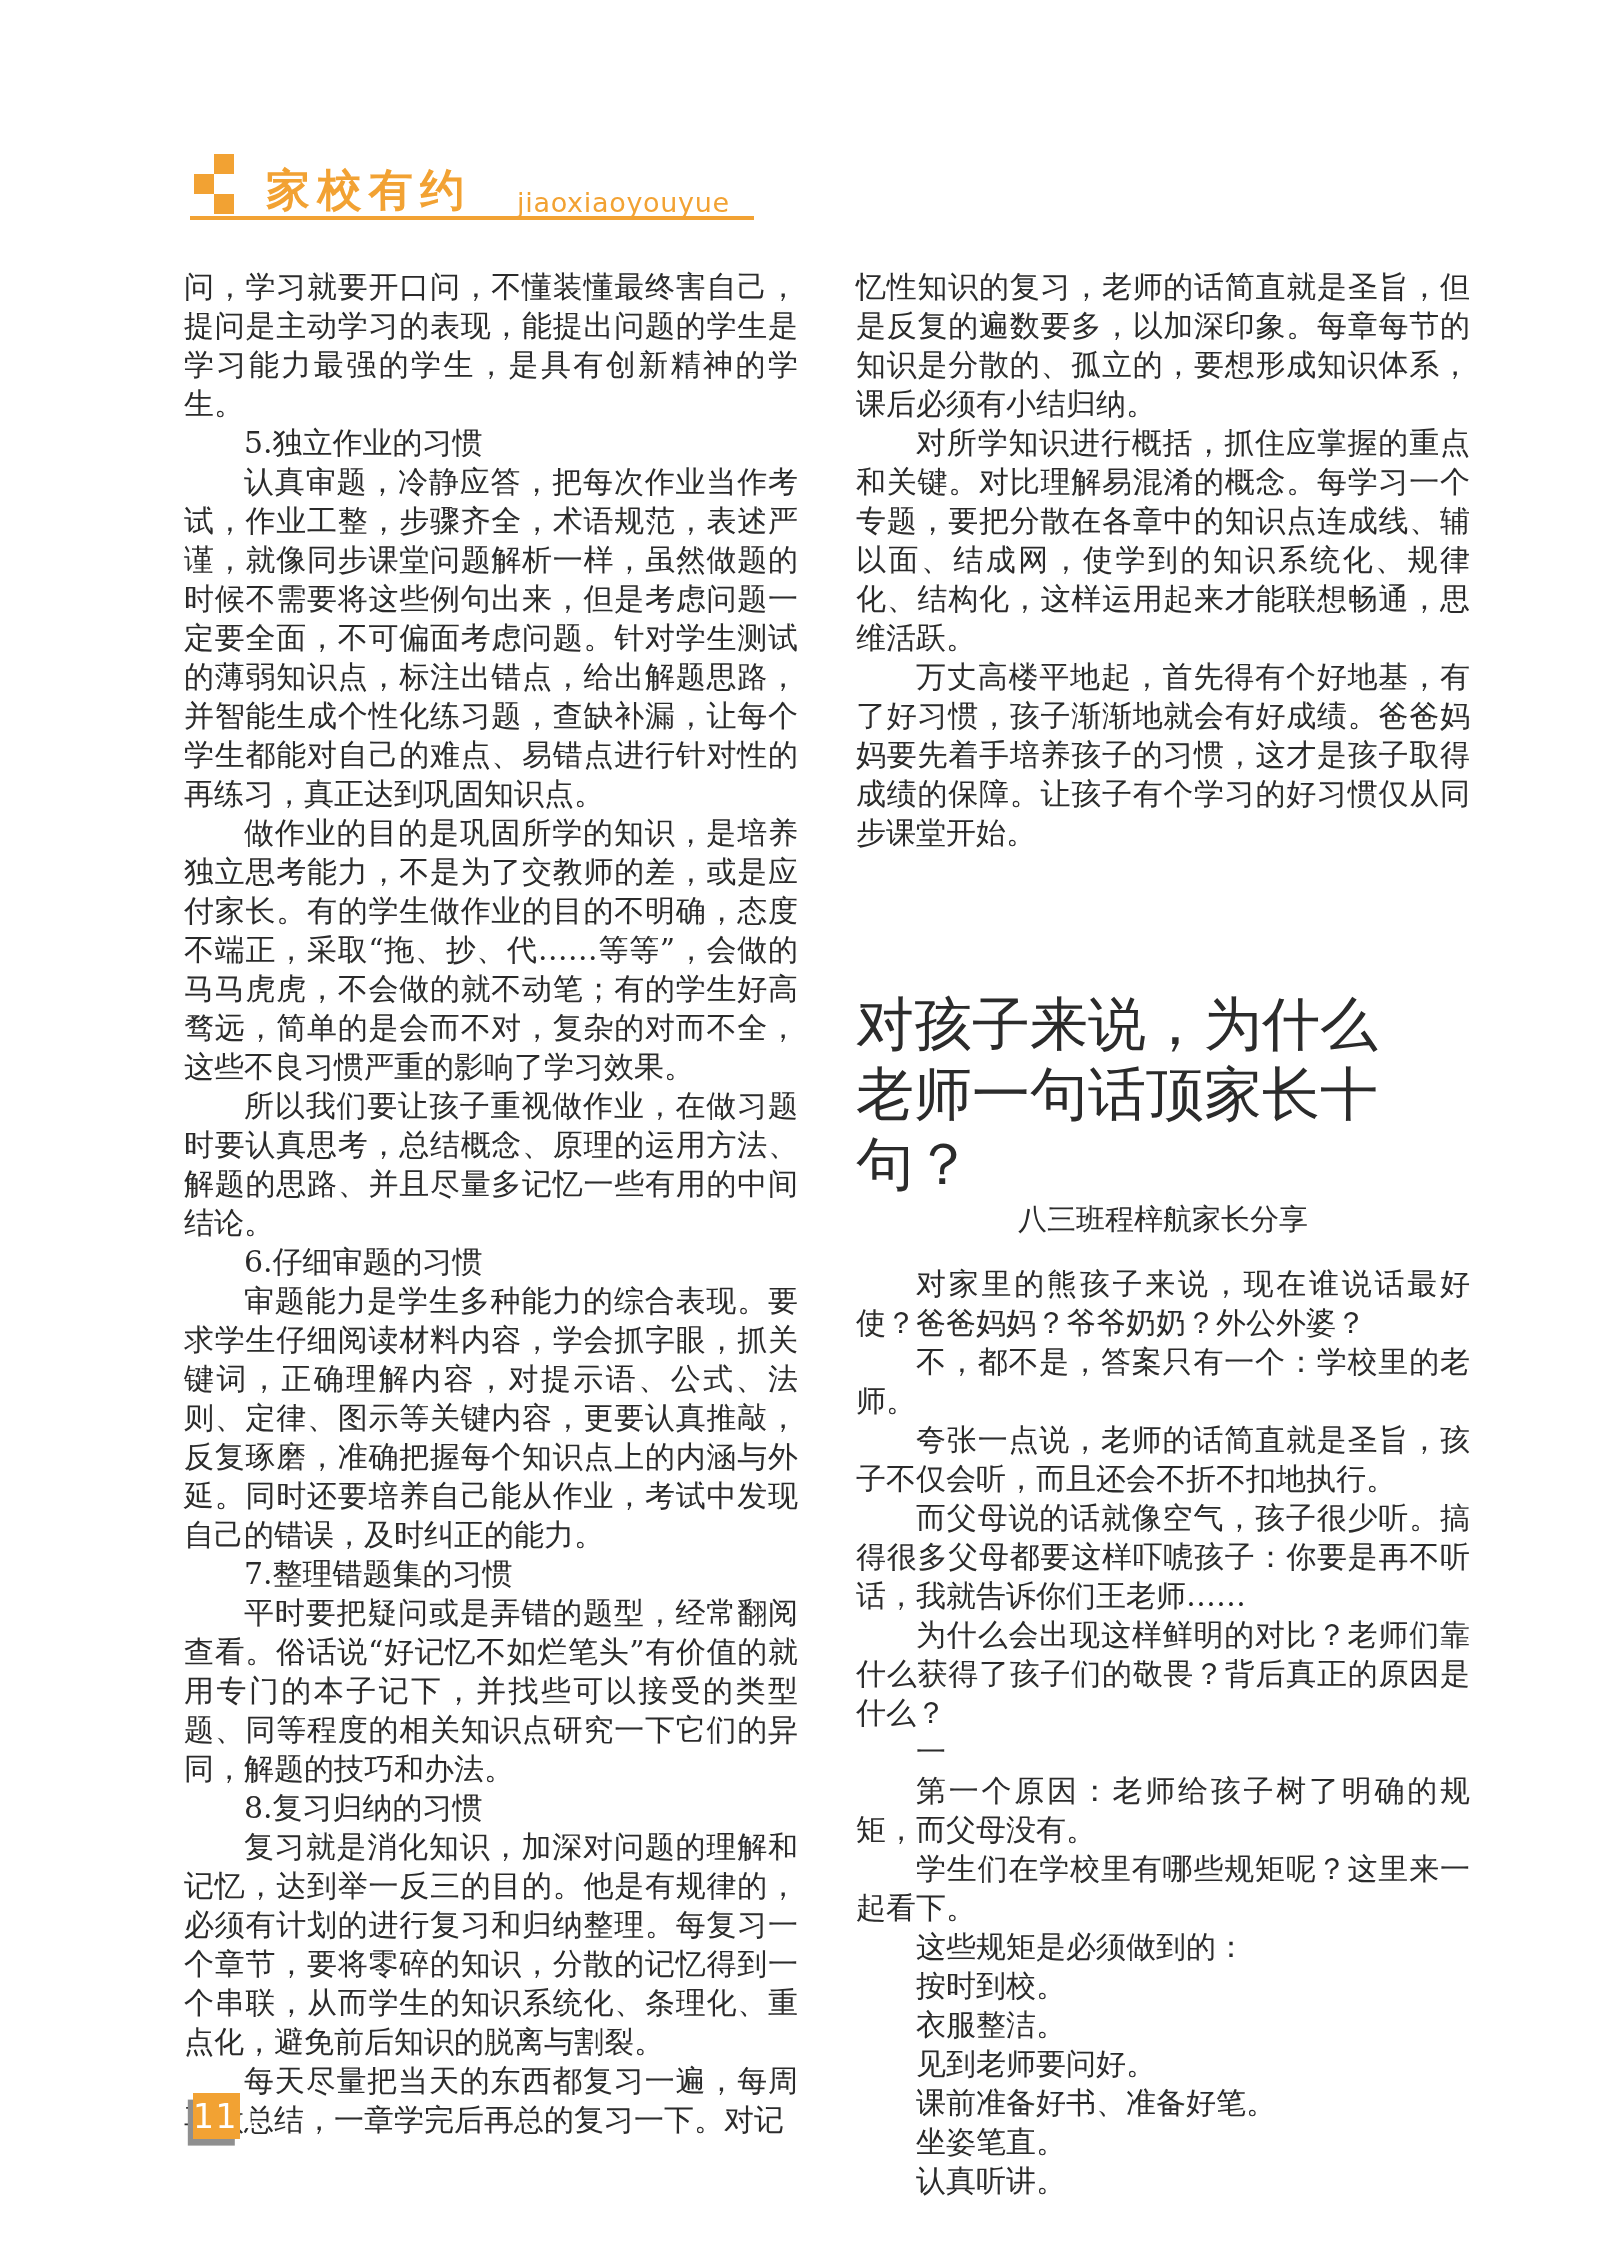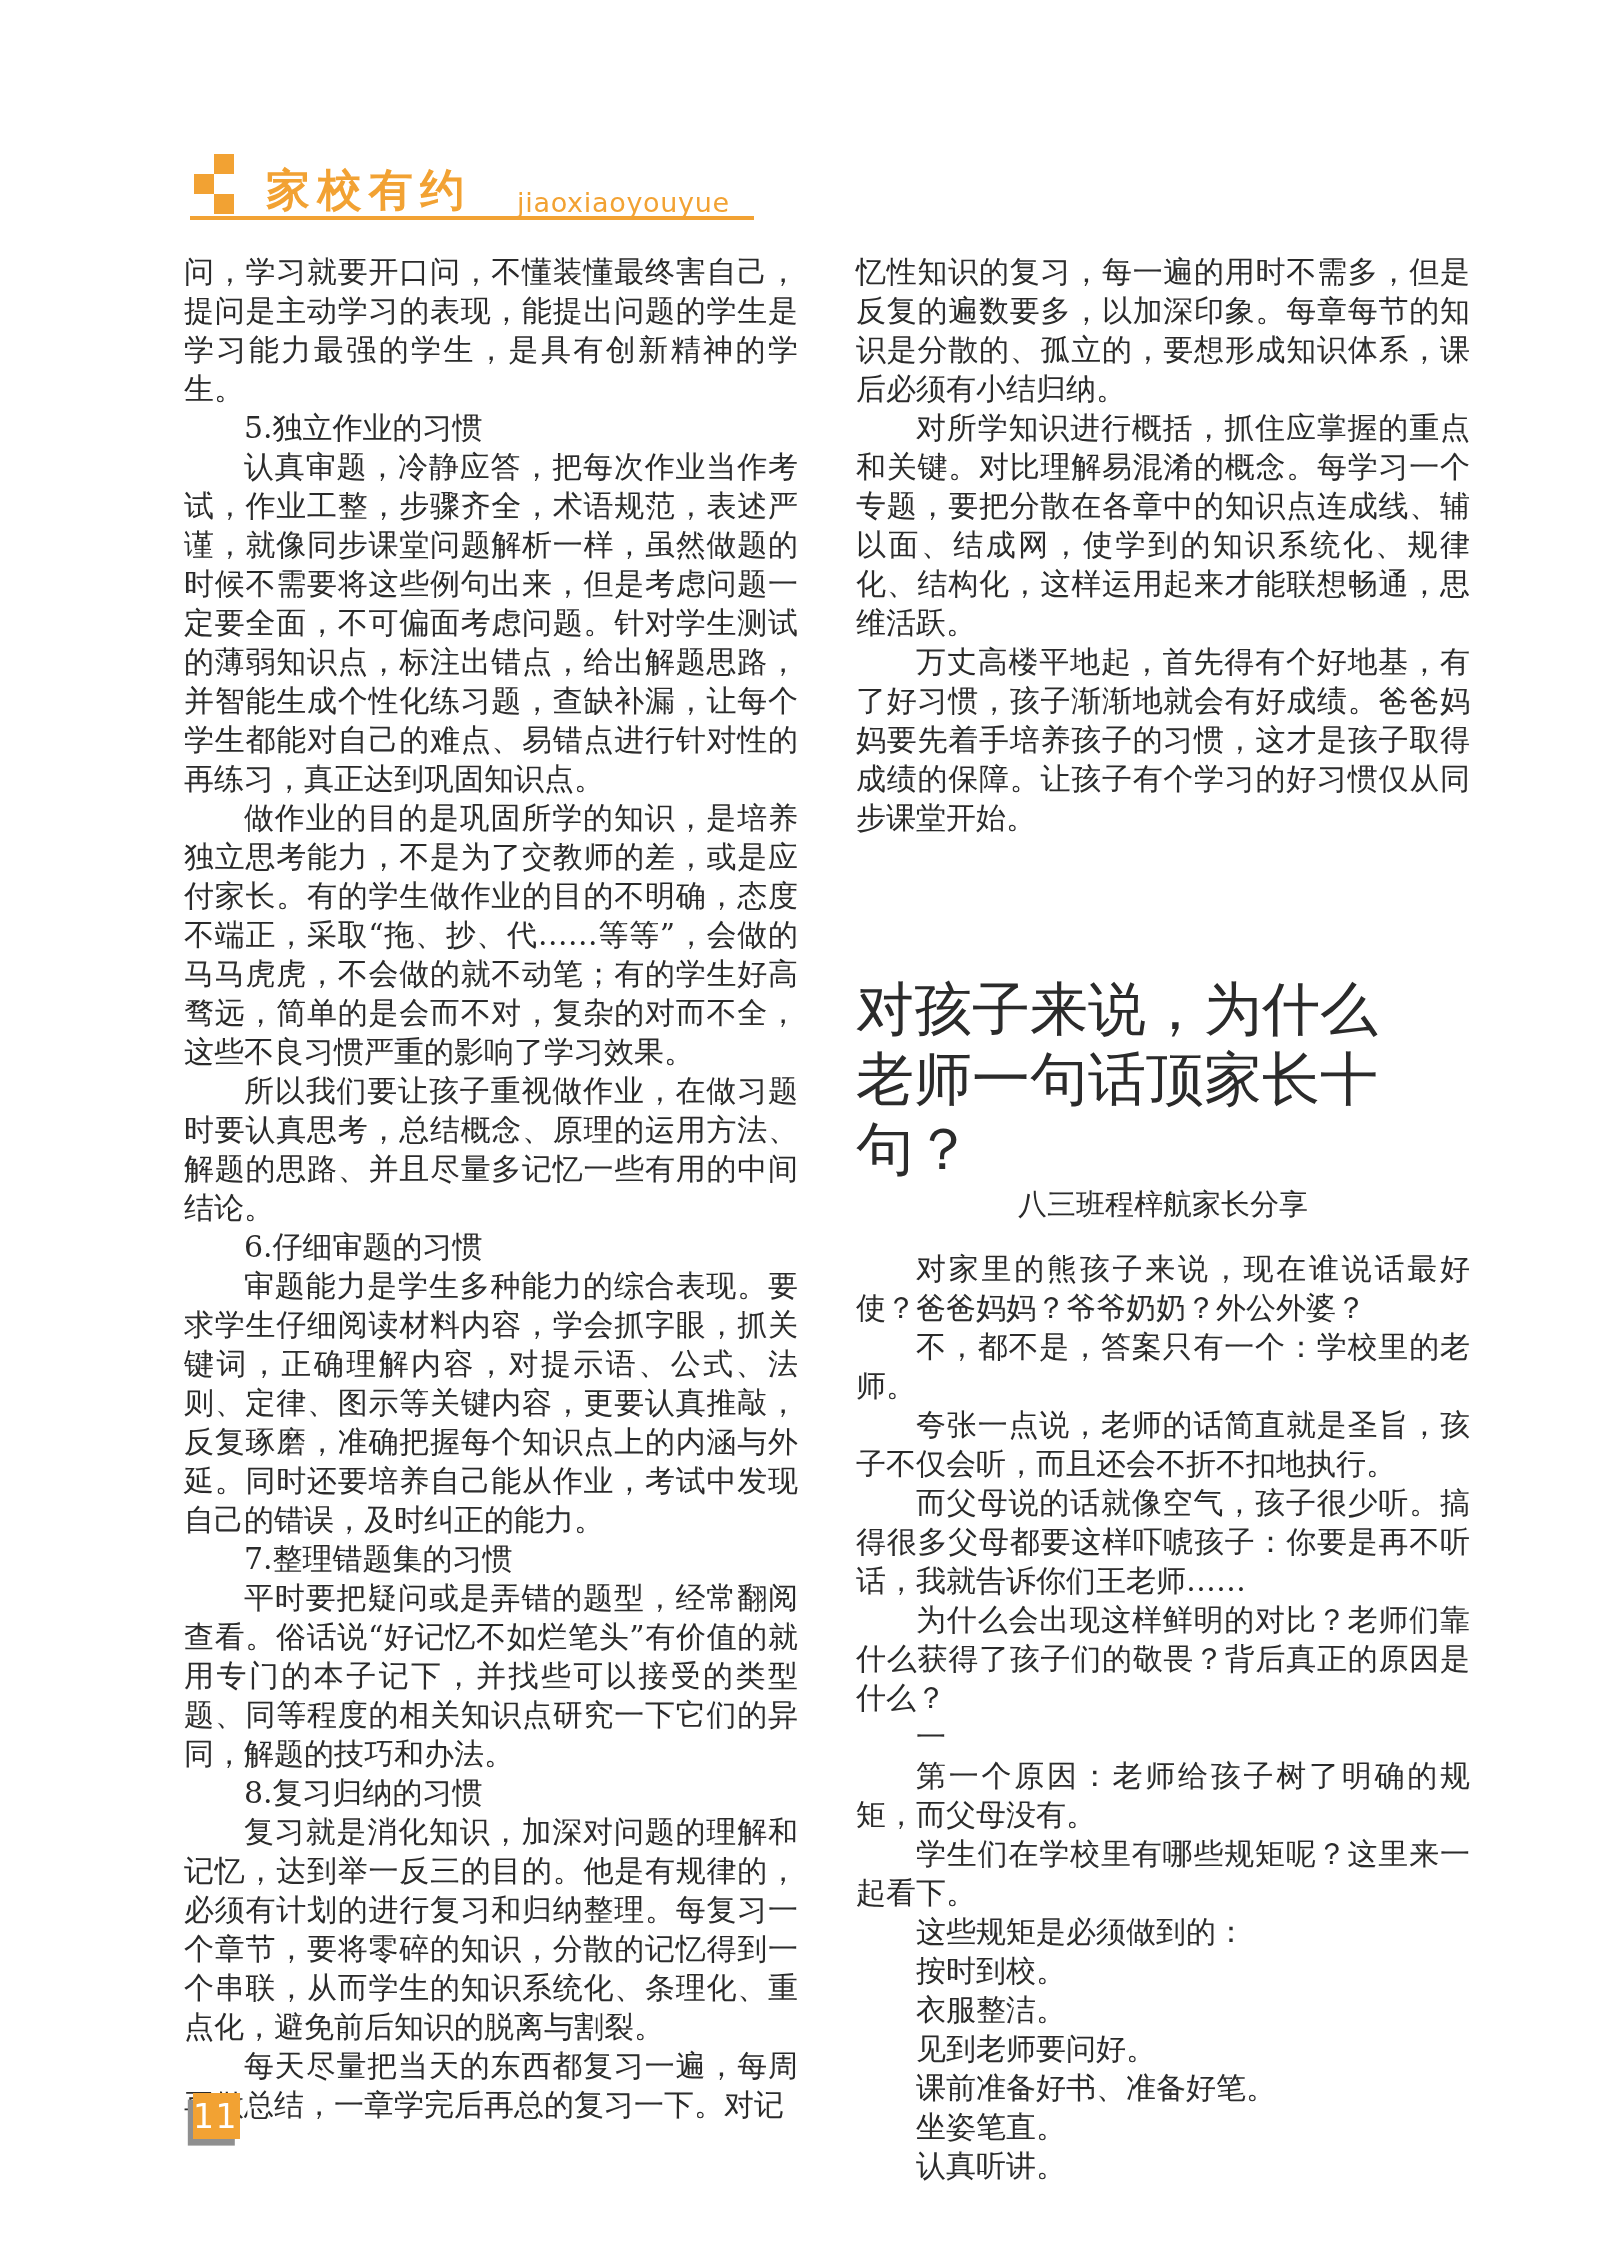--- a/index.html
+++ b/index.html
@@ -38,21 +38,21 @@
 
   
   .col{
     position:absolute;top:252px;width:614px;
     font-size:30px;line-height:39px;color:var(--text);
     text-align:justify;
   }
   .col-left{left:184px;}
   .col-right{left:856px;}
   .col p{margin:0;text-indent:2em;}
-  .col p.continuation{text-indent:0;}
+  .col p.continuation{text-indent:0;margin-top:15px;}
   .article-title{
     margin-top:137px;
     text-align:left;text-indent:0;
     font-size:58px;line-height:70px;color:var(--text);
   }
   .article-subtitle{
     text-align:center;text-indent:0 !important;
     font-size:29px;line-height:41px;
     margin-bottom:23.5px !important;
   }
@@ -94,21 +94,21 @@
         <p class="para">所以我们要让孩子重视做作业，在做习题时要认真思考，总结概念、原理的运用方法、解题的思路、并且尽量多记忆一些有用的中间结论。</p>
         <p class="heading">6.仔细审题的习惯</p>
         <p class="para">审题能力是学生多种能力的综合表现。要求学生仔细阅读材料内容，学会抓字眼，抓关键词，正确理解内容，对提示语、公式、法则、定律、图示等关键内容，更要认真推敲，反复琢磨，准确把握每个知识点上的内涵与外延。同时还要培养自己能从作业，考试中发现自己的错误，及时纠正的能力。</p>
         <p class="heading">7.整理错题集的习惯</p>
         <p class="para">平时要把疑问或是弄错的题型，经常翻阅查看。俗话说“好记忆不如烂笔头”有价值的就用专门的本子记下，并找些可以接受的类型题、同等程度的相关知识点研究一下它们的异同，解题的技巧和办法。</p>
         <p class="heading">8.复习归纳的习惯</p>
         <p class="para">复习就是消化知识，加深对问题的理解和记忆，达到举一反三的目的。他是有规律的，必须有计划的进行复习和归纳整理。每复习一个章节，要将零碎的知识，分散的记忆得到一个串联，从而学生的知识系统化、条理化、重点化，避免前后知识的脱离与割裂。</p>
         <p class="para">每天尽量把当天的东西都复习一遍，每周再做总结，一章学完后再总的复习一下。对记</p>
       </section>
     <section class="col col-right" id="col-right">
-        <p class="continuation">忆性知识的复习，每一遍的用时不需多，但是反复的遍数要多，以加深印象。每章每节的知识是分散的、孤立的，要想形成知识体系，课后必须有小结归纳。</p>
+        <p class="continuation">忆性知识的复习，老师的话简直就是圣旨，但是反复的遍数要多，以加深印象。每章每节的知识是分散的、孤立的，要想形成知识体系，课后必须有小结归纳。</p>
         <p class="para">对所学知识进行概括，抓住应掌握的重点和关键。对比理解易混淆的概念。每学习一个专题，要把分散在各章中的知识点连成线、辅以面、结成网，使学到的知识系统化、规律化、结构化，这样运用起来才能联想畅通，思维活跃。</p>
         <p class="para">万丈高楼平地起，首先得有个好地基，有了好习惯，孩子渐渐地就会有好成绩。爸爸妈妈要先着手培养孩子的习惯，这才是孩子取得成绩的保障。让孩子有个学习的好习惯仅从同步课堂开始。</p>
         <div class="article-title">
           <div>对孩子来说，为什么</div>
           <div>老师一句话顶家长十句？</div>
         </div>
         <p class="article-subtitle">八三班程梓航家长分享</p>
         <p class="para">对家里的熊孩子来说，现在谁说话最好使？爸爸妈妈？爷爷奶奶？外公外婆？</p>
         <p class="para">不，都不是，答案只有一个：学校里的老师。</p>
         <p class="para">夸张一点说，老师的话简直就是圣旨，孩子不仅会听，而且还会不折不扣地执行。</p>

